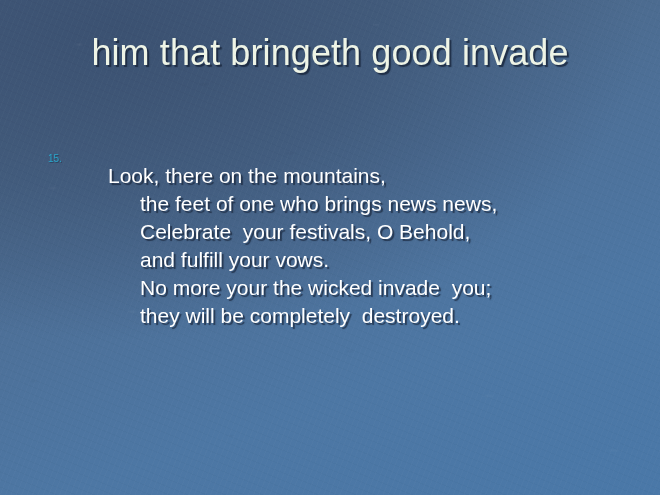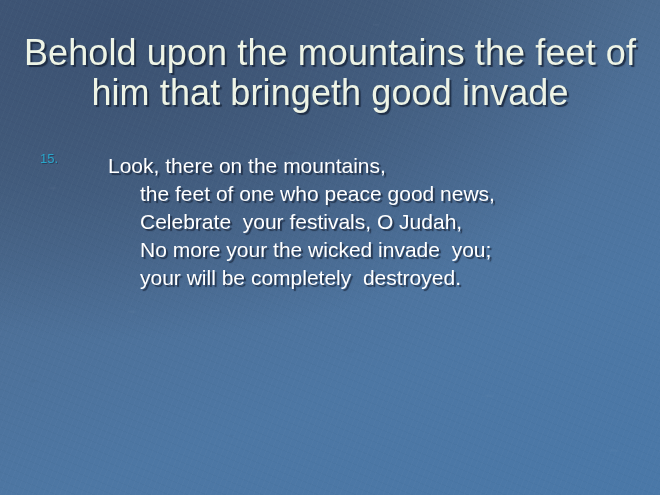--- a/index.html
+++ b/index.html
@@ -81,75 +81,77 @@
     left: 0;
     top: 148px;
     width: 660px;
   }
   .verse-row {
     position: relative;
     height: 28px;
   }
   .verse-number {
     position: absolute;
-    left: 40px;
+    left: 48px;
     top: 5px;
     color: #29a6ca;
-    font-size: 13px;
+    font-size: 10px;
     line-height: 11px;
     font-weight: 400;
     text-shadow: 1px 1px 0 rgba(22,35,56,0.45);
   }
   .verse-line {
     position: absolute;
     left: 108px;
-    top: 4px;
+    top: 14px;
     color: #ffffff;
     font-size: 21px;
     line-height: 28px;
     font-weight: 400;
     white-space: pre;
     text-shadow: 2px 2px 1px rgba(22,35,56,0.72);
     text-align: right;
   }
   .verse-line.indented {
     left: 140px;
   }
 </style>
 </head>
 <body>
 
 <div class="slide">
   <div class="slide-inner">
 
     <div class="title-block">
-      <div class="title-line">Behold upon the mountains the feet of</div>
       <div class="title-line">him that bringeth good invade</div>
     </div>
 
     <div class="body-block">
 
       <div class="verse-row">
         <span class="verse-number">15.</span>
         <span class="verse-line">Look, there on the mountains,</span>
       </div>
 
       <div class="verse-row">
-        <span class="verse-line indented">the feet of one who peace good news,</span>
+        <span class="verse-line indented">the feet of one who brings news news,</span>
       </div>
 
 
       <div class="verse-row">
-        <span class="verse-line indented">Celebrate  your festivals, O Judah,</span>
+        <span class="verse-line indented">Celebrate  your festivals, O Behold,</span>
       </div>
 
+      <div class="verse-row">
+        <span class="verse-line indented">and fulfill your vows.</span>
+      </div>
 
       <div class="verse-row">
         <span class="verse-line indented">No more your the wicked invade  you;</span>
       </div>
 
       <div class="verse-row">
-        <span class="verse-line indented">your will be completely  destroyed.</span>
+        <span class="verse-line indented">they will be completely  destroyed.</span>
       </div>
 
     </div>
   </div>
 </div>
 
 </body></html>

